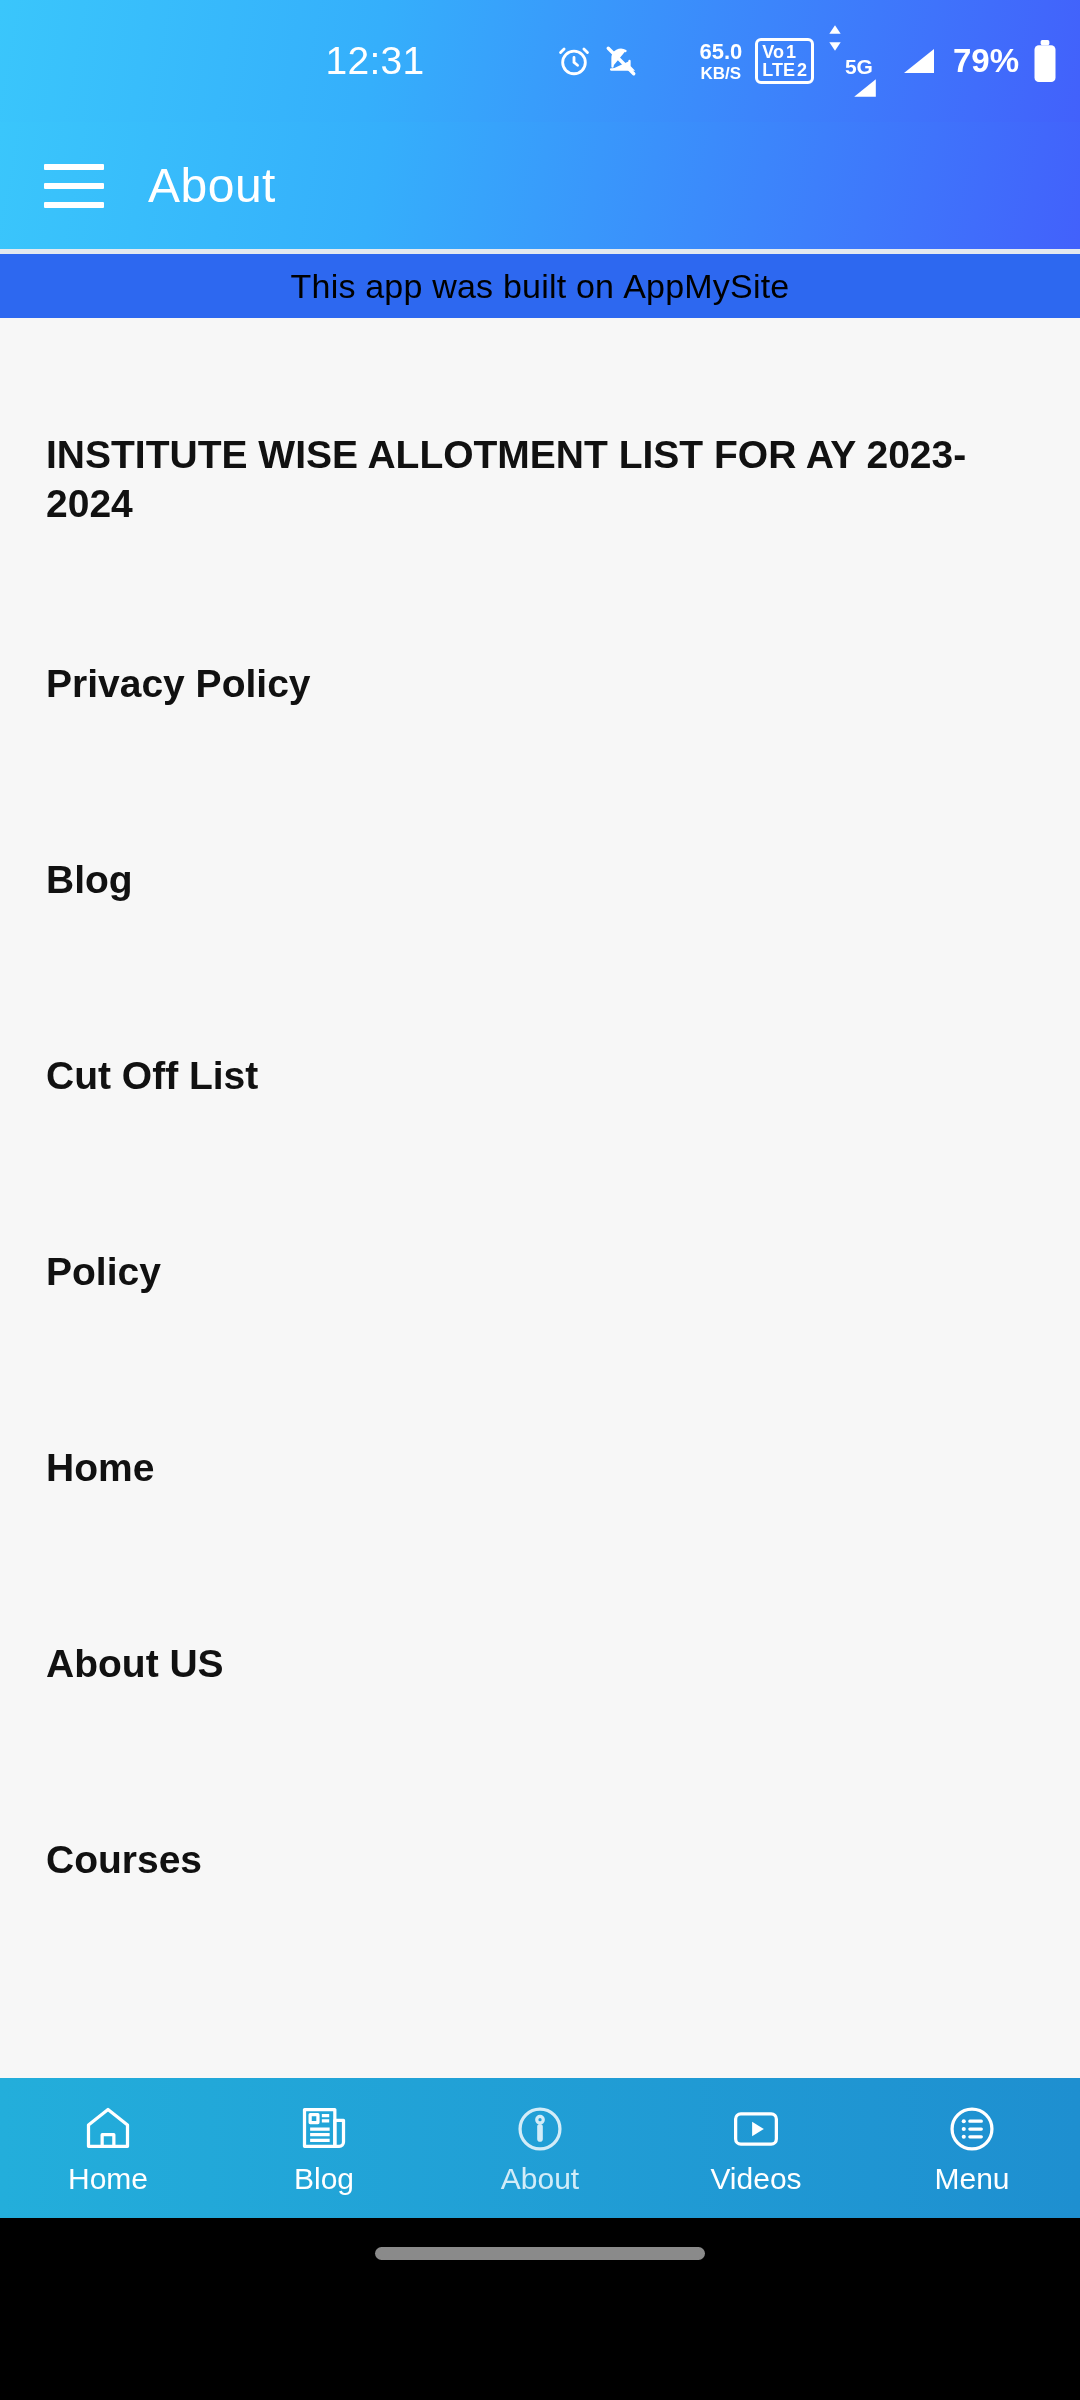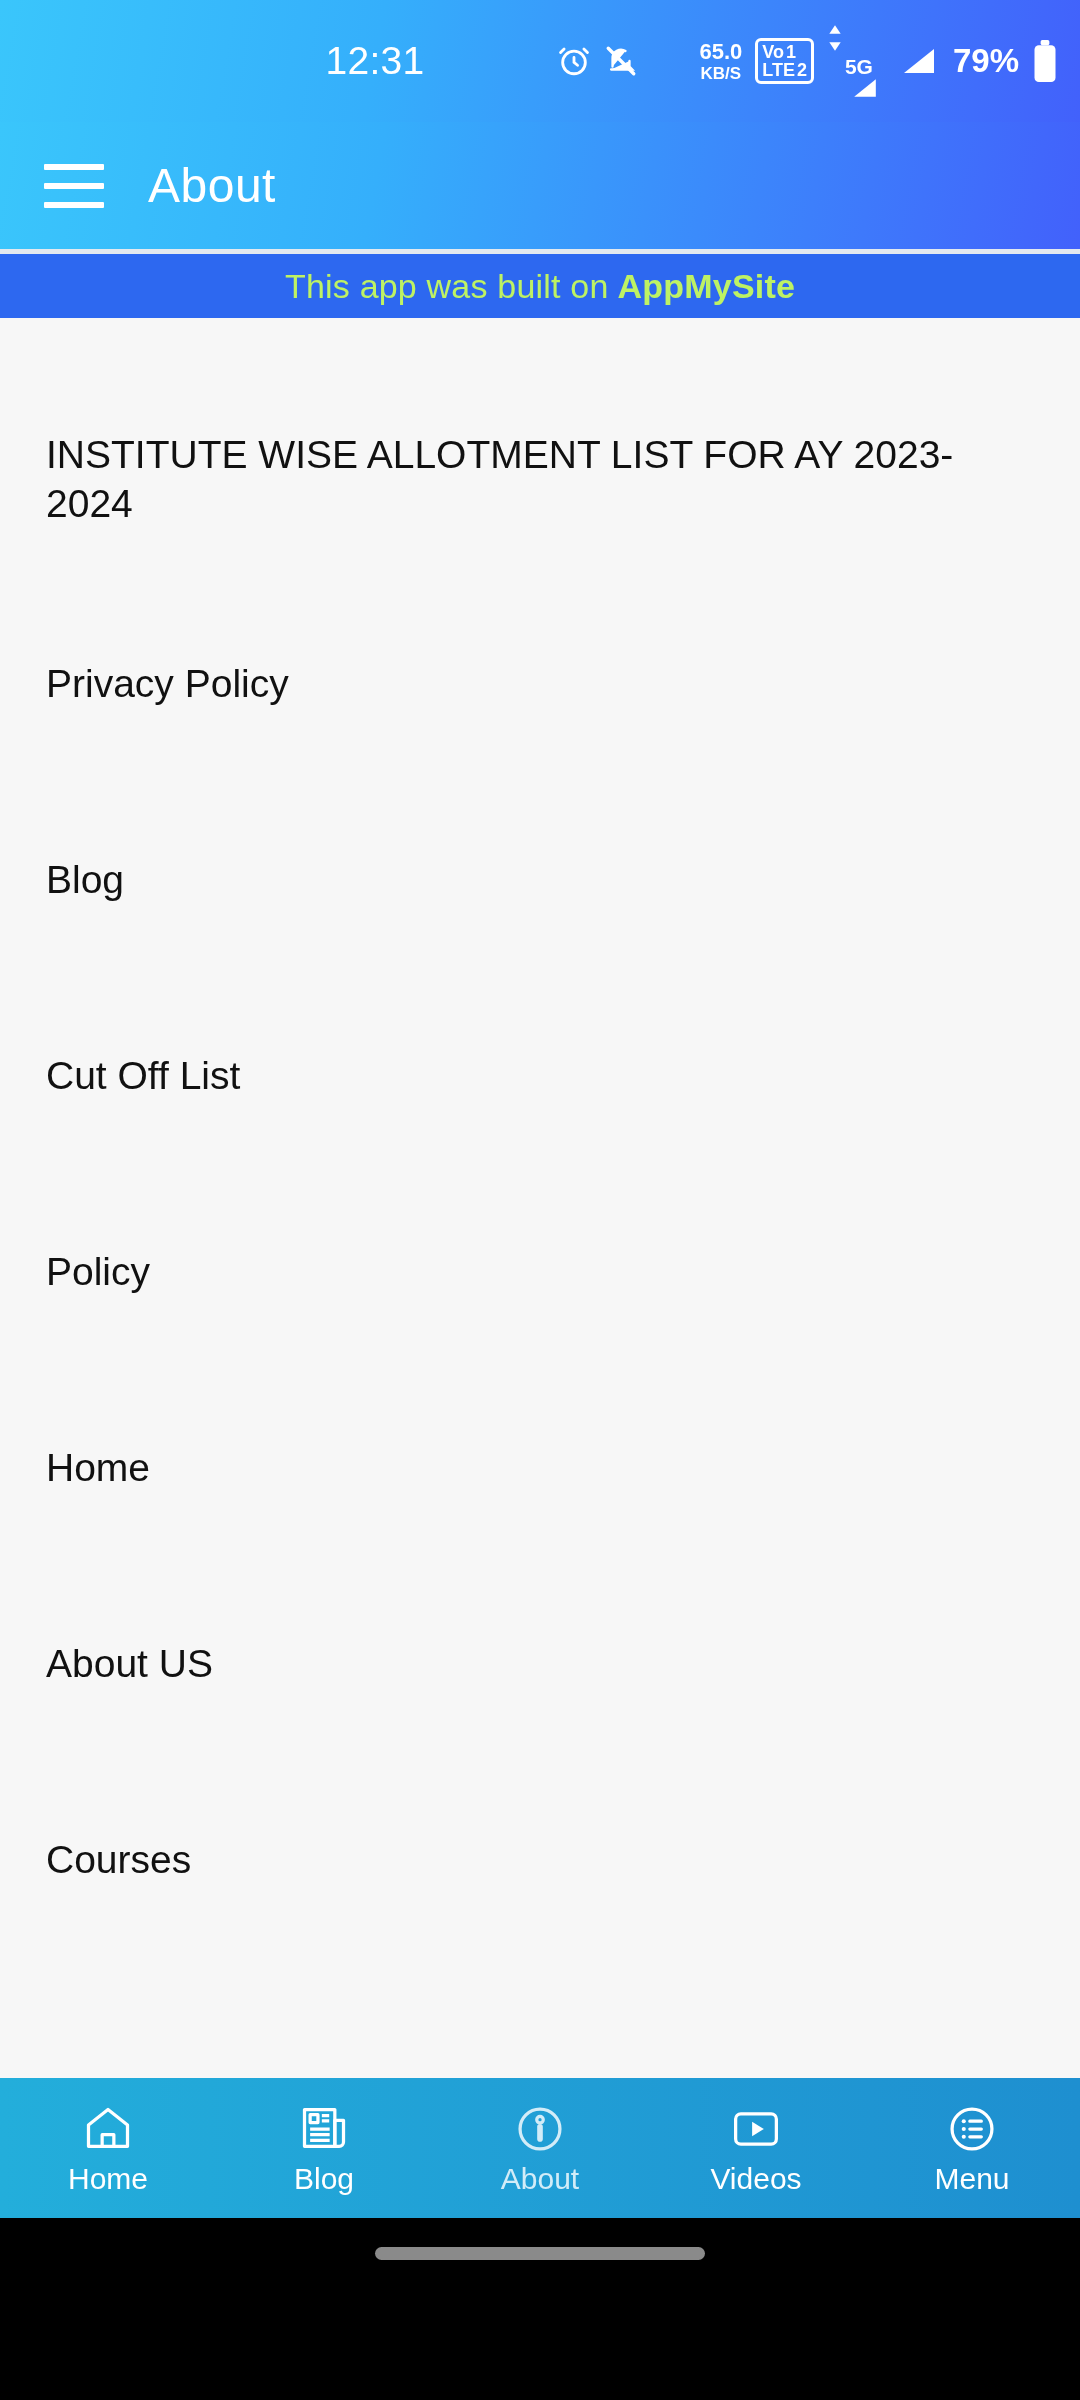--- a/index.html
+++ b/index.html
@@ -60,39 +60,39 @@
   }
   .hamburger { width:60px; display:flex; flex-direction:column; gap:13px; cursor:pointer; }
   .hamburger span { display:block; height:6px; background:#fff; border-radius:1px; }
   .appbar-title { color:#fff; font-size:48px; font-weight:400; letter-spacing:0.5px; }
 
   
   .promo {
     height:64px; flex:0 0 64px;
     background:#2D68F0;
     display:flex; align-items:center; justify-content:center;
-    color:#bef264; font-size:34px; gap:9px;
+    color:#000000; font-size:34px; gap:9px;
     letter-spacing:0.2px;
   }
-  .promo .brand { font-weight:700; }
+  .promo .brand { font-weight:400; }
 
   
   .list {
     flex:1 1 auto;
     background:#F7F7F7;
     padding-top:56px;
     overflow:hidden;
   }
   .list-item {
     min-height:196px;
     display:flex; align-items:center;
     padding:0 46px;
     color:#111;
     font-size:39px;
-    font-weight:400;
+    font-weight:700;
     line-height:1.25;
     cursor:pointer;
   }
   .list-item.two-line { min-height:212px; }
 
   
   .bottomnav {
     height:140px; flex:0 0 140px;
     background:linear-gradient(90deg,#23AEDB 0%,#1E8FD0 100%);
     display:flex; align-items:center;

